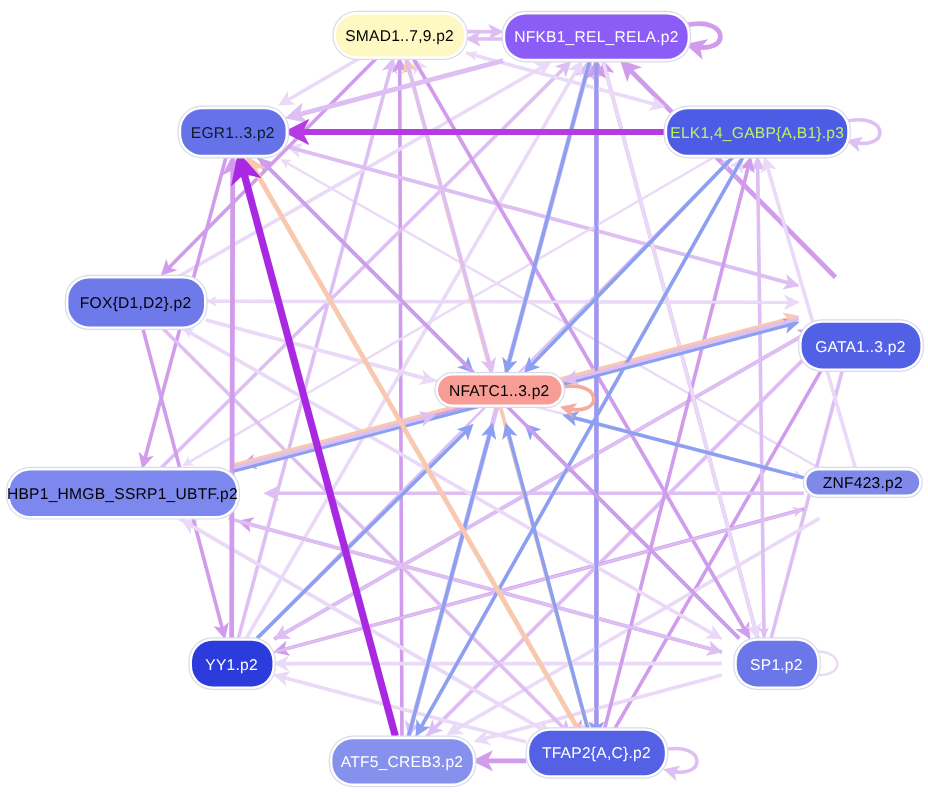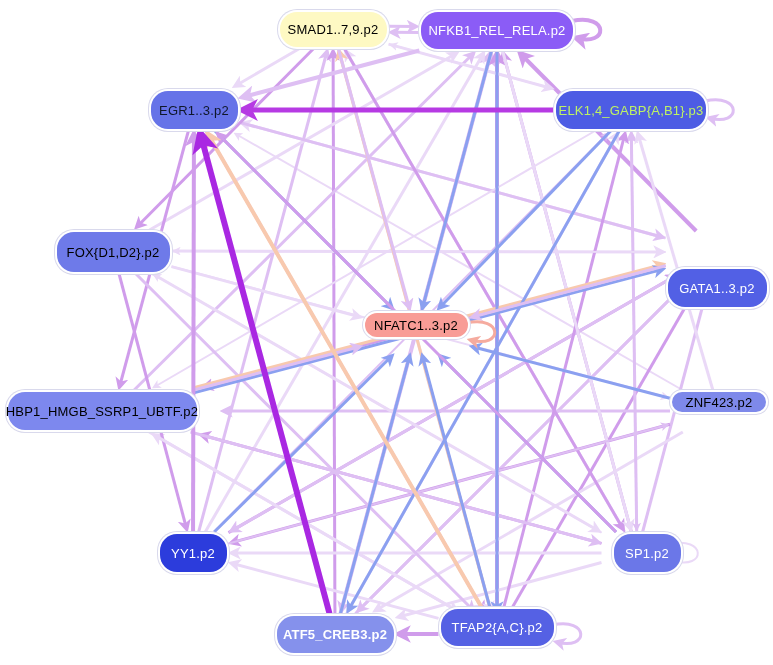--- a/index.html
+++ b/index.html
@@ -156,19 +156,19 @@
     </div>
     <div class="node" style="left: 672px; top: 392px; width: 94px; height: 20px; background: rgb(126, 137, 234); color: rgb(0, 0, 0);">
       <span>ZNF423.p2</span>
     </div>
     <div class="node" style="left: 159.5px; top: 534px; width: 67px; height: 38px; background: rgb(44, 60, 220); color: rgb(255, 255, 255); align-items: center;">
       <span>YY1.p2</span>
     </div>
     <div class="node" style="left: 603.5px; top: 534px; width: 67px; height: 38px; background: rgb(107, 119, 232); color: rgb(255, 255, 255); margin-left: 10px;">
       <span>SP1.p2</span>
     </div>
-    <div class="node" style="left: 276.5px; top: 615.5px; width: 117px; height: 37px; background: rgb(133, 145, 236); color: rgb(255, 255, 255); font-weight: bold;">
+    <div class="node" style="left: 276.5px; top: 615.5px; width: 117px; height: 37px; background: rgb(133, 145, 236); color: rgb(255, 255, 255);">
       <span>ATF5_CREB3.p2</span>
     </div>
     <div class="node" style="left: 440.5px; top: 609px; width: 113px; height: 37px; background: rgb(85, 97, 228); color: rgb(255, 255, 255);">
       <span>TFAP2{A,C}.p2</span>
     </div>
   </div>
 
 </body></html>

